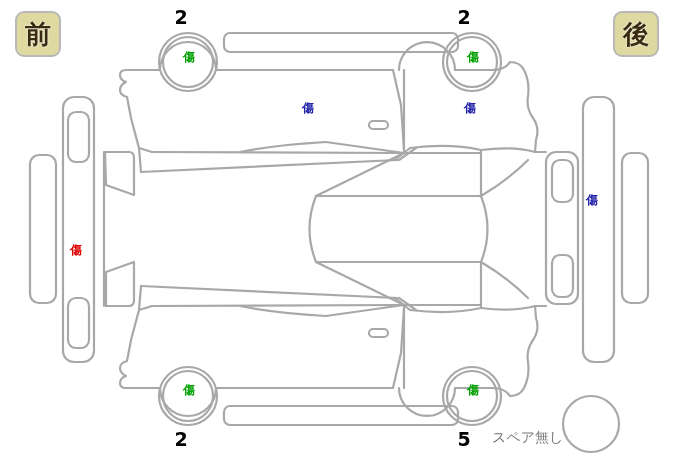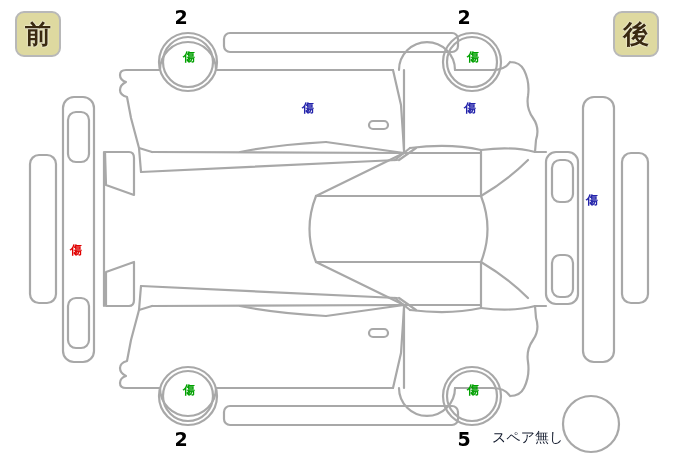--- a/index.html
+++ b/index.html
@@ -67,21 +67,21 @@
     line-height: 1;
     white-space: nowrap;
   }
 
   #spare-label {
     position: absolute;
     left: 492px;
     top: 429px;
     font-family: "DejaVu Sans", sans-serif;
     font-size: 14px;
-    color: #0f172a;
+    color: #737373;
     white-space: nowrap;
   }
 </style>
 </head>
 <body>
 
 <div id="root">
 
   <svg id="diagram-svg" viewBox="0 0 678 458">
     <g fill="none" stroke="#a8a8a8" stroke-width="2.2" stroke-linejoin="round" stroke-linecap="round">

